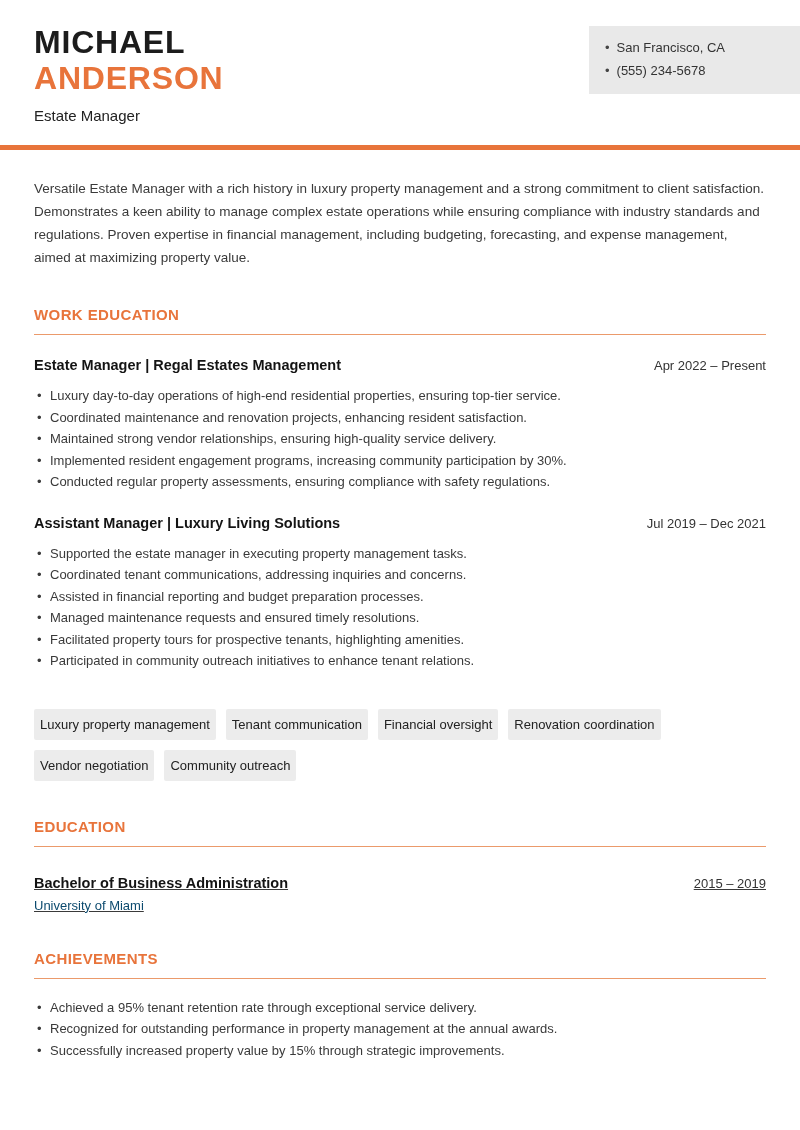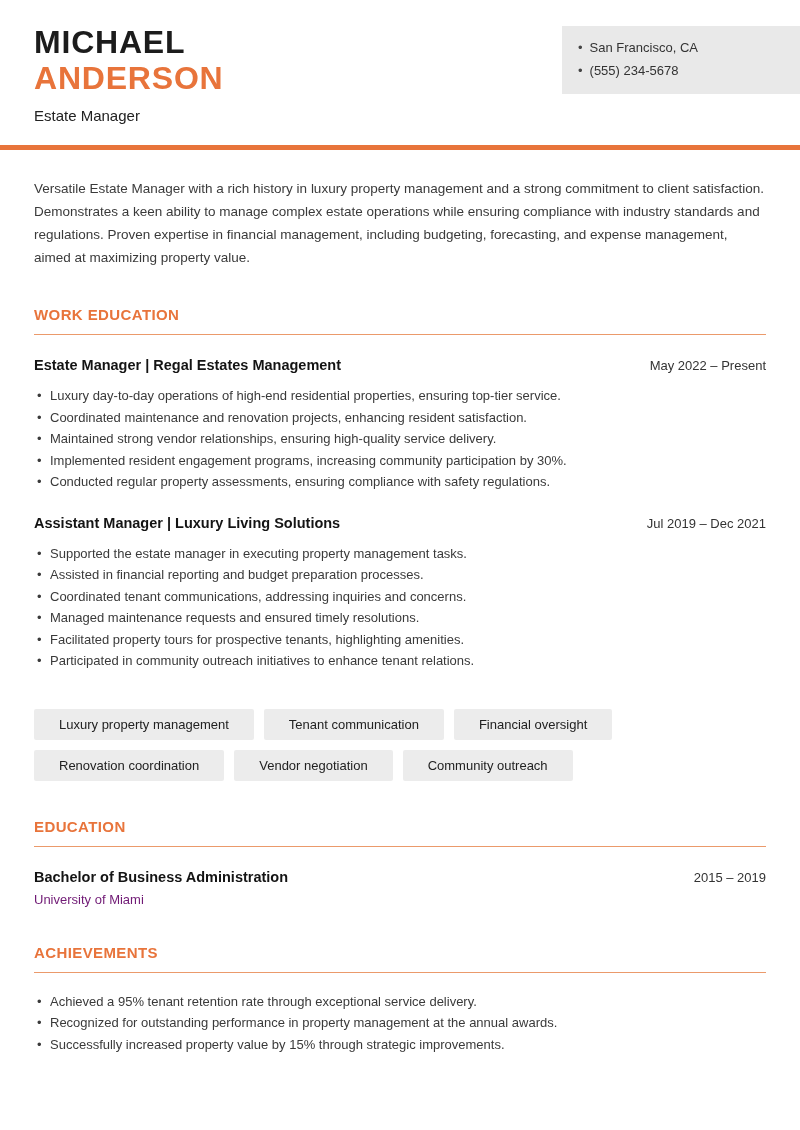--- a/index.html
+++ b/index.html
@@ -24,21 +24,21 @@
   .header { position:relative; padding:24px 34px 0 34px; }
   .name-block { line-height:36px; }
   .name-first, .name-last {
     font-size:32px; font-weight:800; letter-spacing:0.8px; color:var(--dark);
     display:block;
   }
   .name-last { color:var(--accent); }
   .headline { margin-top:11px; font-size:15px; color:#222; }
 
   .contact-box {
-    position:absolute; top:26px; right:0; width:238px;
+    position:absolute; top:26px; right:0; width:211px;
     background:var(--contact-bg);
     padding:10px 14px 12px 16px;
   }
   .contact-item { display:flex; gap:7px; font-size:13px; color:#333; line-height:23px; }
   .contact-item::before { content:"•"; color:#444; }
 
   .header-bar { margin-top:21px; width:800px; height:5px; background:var(--accent); }
 
   
   .content { padding:0 34px; }
@@ -58,25 +58,25 @@
   ul.bullets { list-style:none; margin-top:12px; }
   ul.bullets li {
     position:relative; padding-left:16px;
     font-size:13px; line-height:21.5px; color:#3a3a3a;
   }
   ul.bullets li::before { content:"•"; position:absolute; left:3px; color:#3a3a3a; }
 
   .tags { display:flex; flex-wrap:wrap; gap:10px; margin-top:21px; }
   .tag {
     background:var(--tag-bg); color:#222; font-size:13px;
-    padding:8px 25px; border-radius:2px; white-space:nowrap;
+    padding:8px 6px; border-radius:2px; white-space:nowrap;
   }
 
-  .edu-block { margin-top:22px; }
-  .edu-school { margin-top:7px; font-size:13px; color:#701a75; }
+  .edu-block { margin-top:28px;text-decoration:underline; }
+  .edu-school { margin-top:7px; font-size:13px; color:#0c4a6e; }
 
   .ach-bullets { margin-top:18px !important; }
 </style>
 </head>
 <body>
 
 <div class="page">
 
   <div class="header">
     <div class="name-block">
@@ -99,40 +99,40 @@
   <div class="content">
 
     <p class="summary">Versatile Estate Manager with a rich history in luxury property management and a strong commitment to client satisfaction. Demonstrates a keen ability to manage complex estate operations while ensuring compliance with industry standards and regulations. Proven expertise in financial management, including budgeting, forecasting, and expense management, aimed at maximizing property value.</p>
 
     <div class="section">
       <div class="section-heading">WORK EDUCATION</div>
 
       <div class="job">
         <div class="row-head">
           <span class="row-title">Estate Manager | Regal Estates Management</span>
-          <span class="row-dates">May 2022 – Present</span>
+          <span class="row-dates">Apr 2022 – Present</span>
         </div>
         <ul class="bullets">
           <li>Luxury day-to-day operations of high-end residential properties, ensuring top-tier service.</li>
           <li>Coordinated maintenance and renovation projects, enhancing resident satisfaction.</li>
           <li>Maintained strong vendor relationships, ensuring high-quality service delivery.</li>
           <li>Implemented resident engagement programs, increasing community participation by 30%.</li>
           <li>Conducted regular property assessments, ensuring compliance with safety regulations.</li>
         </ul>
       </div>
 
       <div class="job">
         <div class="row-head">
           <span class="row-title">Assistant Manager | Luxury Living Solutions</span>
           <span class="row-dates">Jul 2019 – Dec 2021</span>
         </div>
         <ul class="bullets">
           <li>Supported the estate manager in executing property management tasks.</li>
+          <li>Coordinated tenant communications, addressing inquiries and concerns.</li>
           <li>Assisted in financial reporting and budget preparation processes.</li>
-          <li>Coordinated tenant communications, addressing inquiries and concerns.</li>
           <li>Managed maintenance requests and ensured timely resolutions.</li>
           <li>Facilitated property tours for prospective tenants, highlighting amenities.</li>
           <li>Participated in community outreach initiatives to enhance tenant relations.</li>
         </ul>
       </div>
     </div>
 
     <div class="section">
       <div class="tags">
         <span class="tag">Luxury property management</span>

